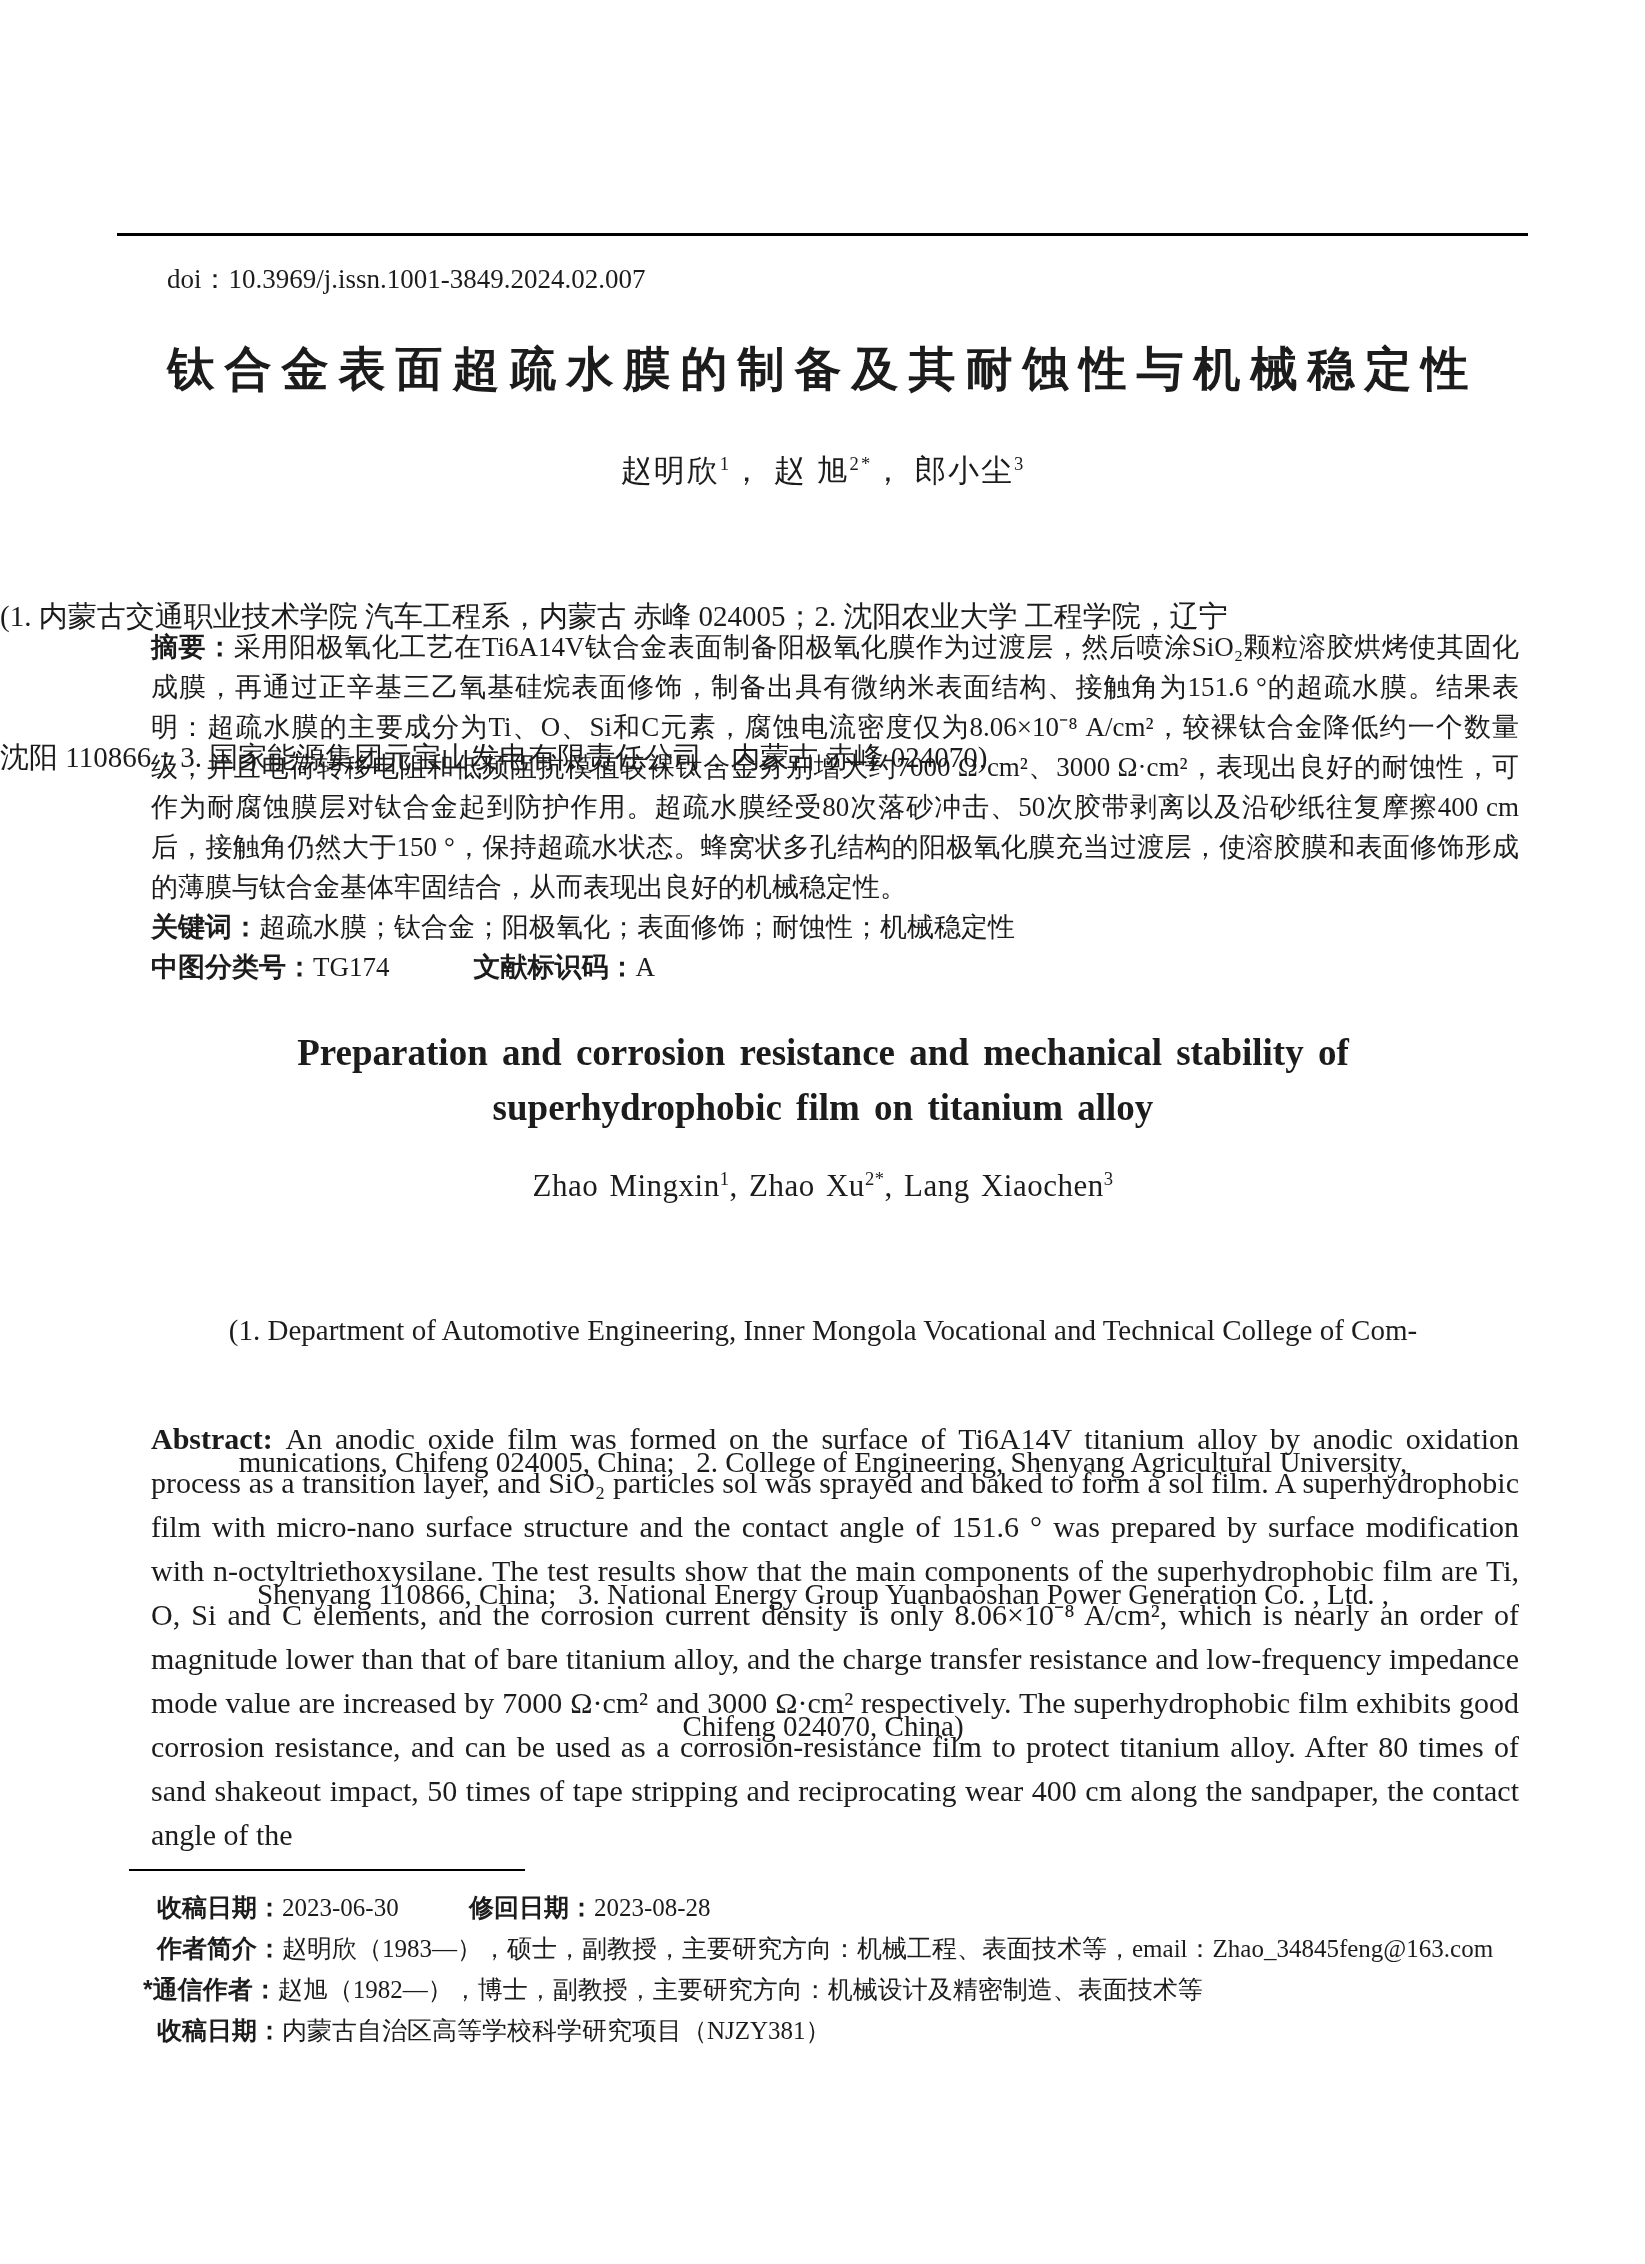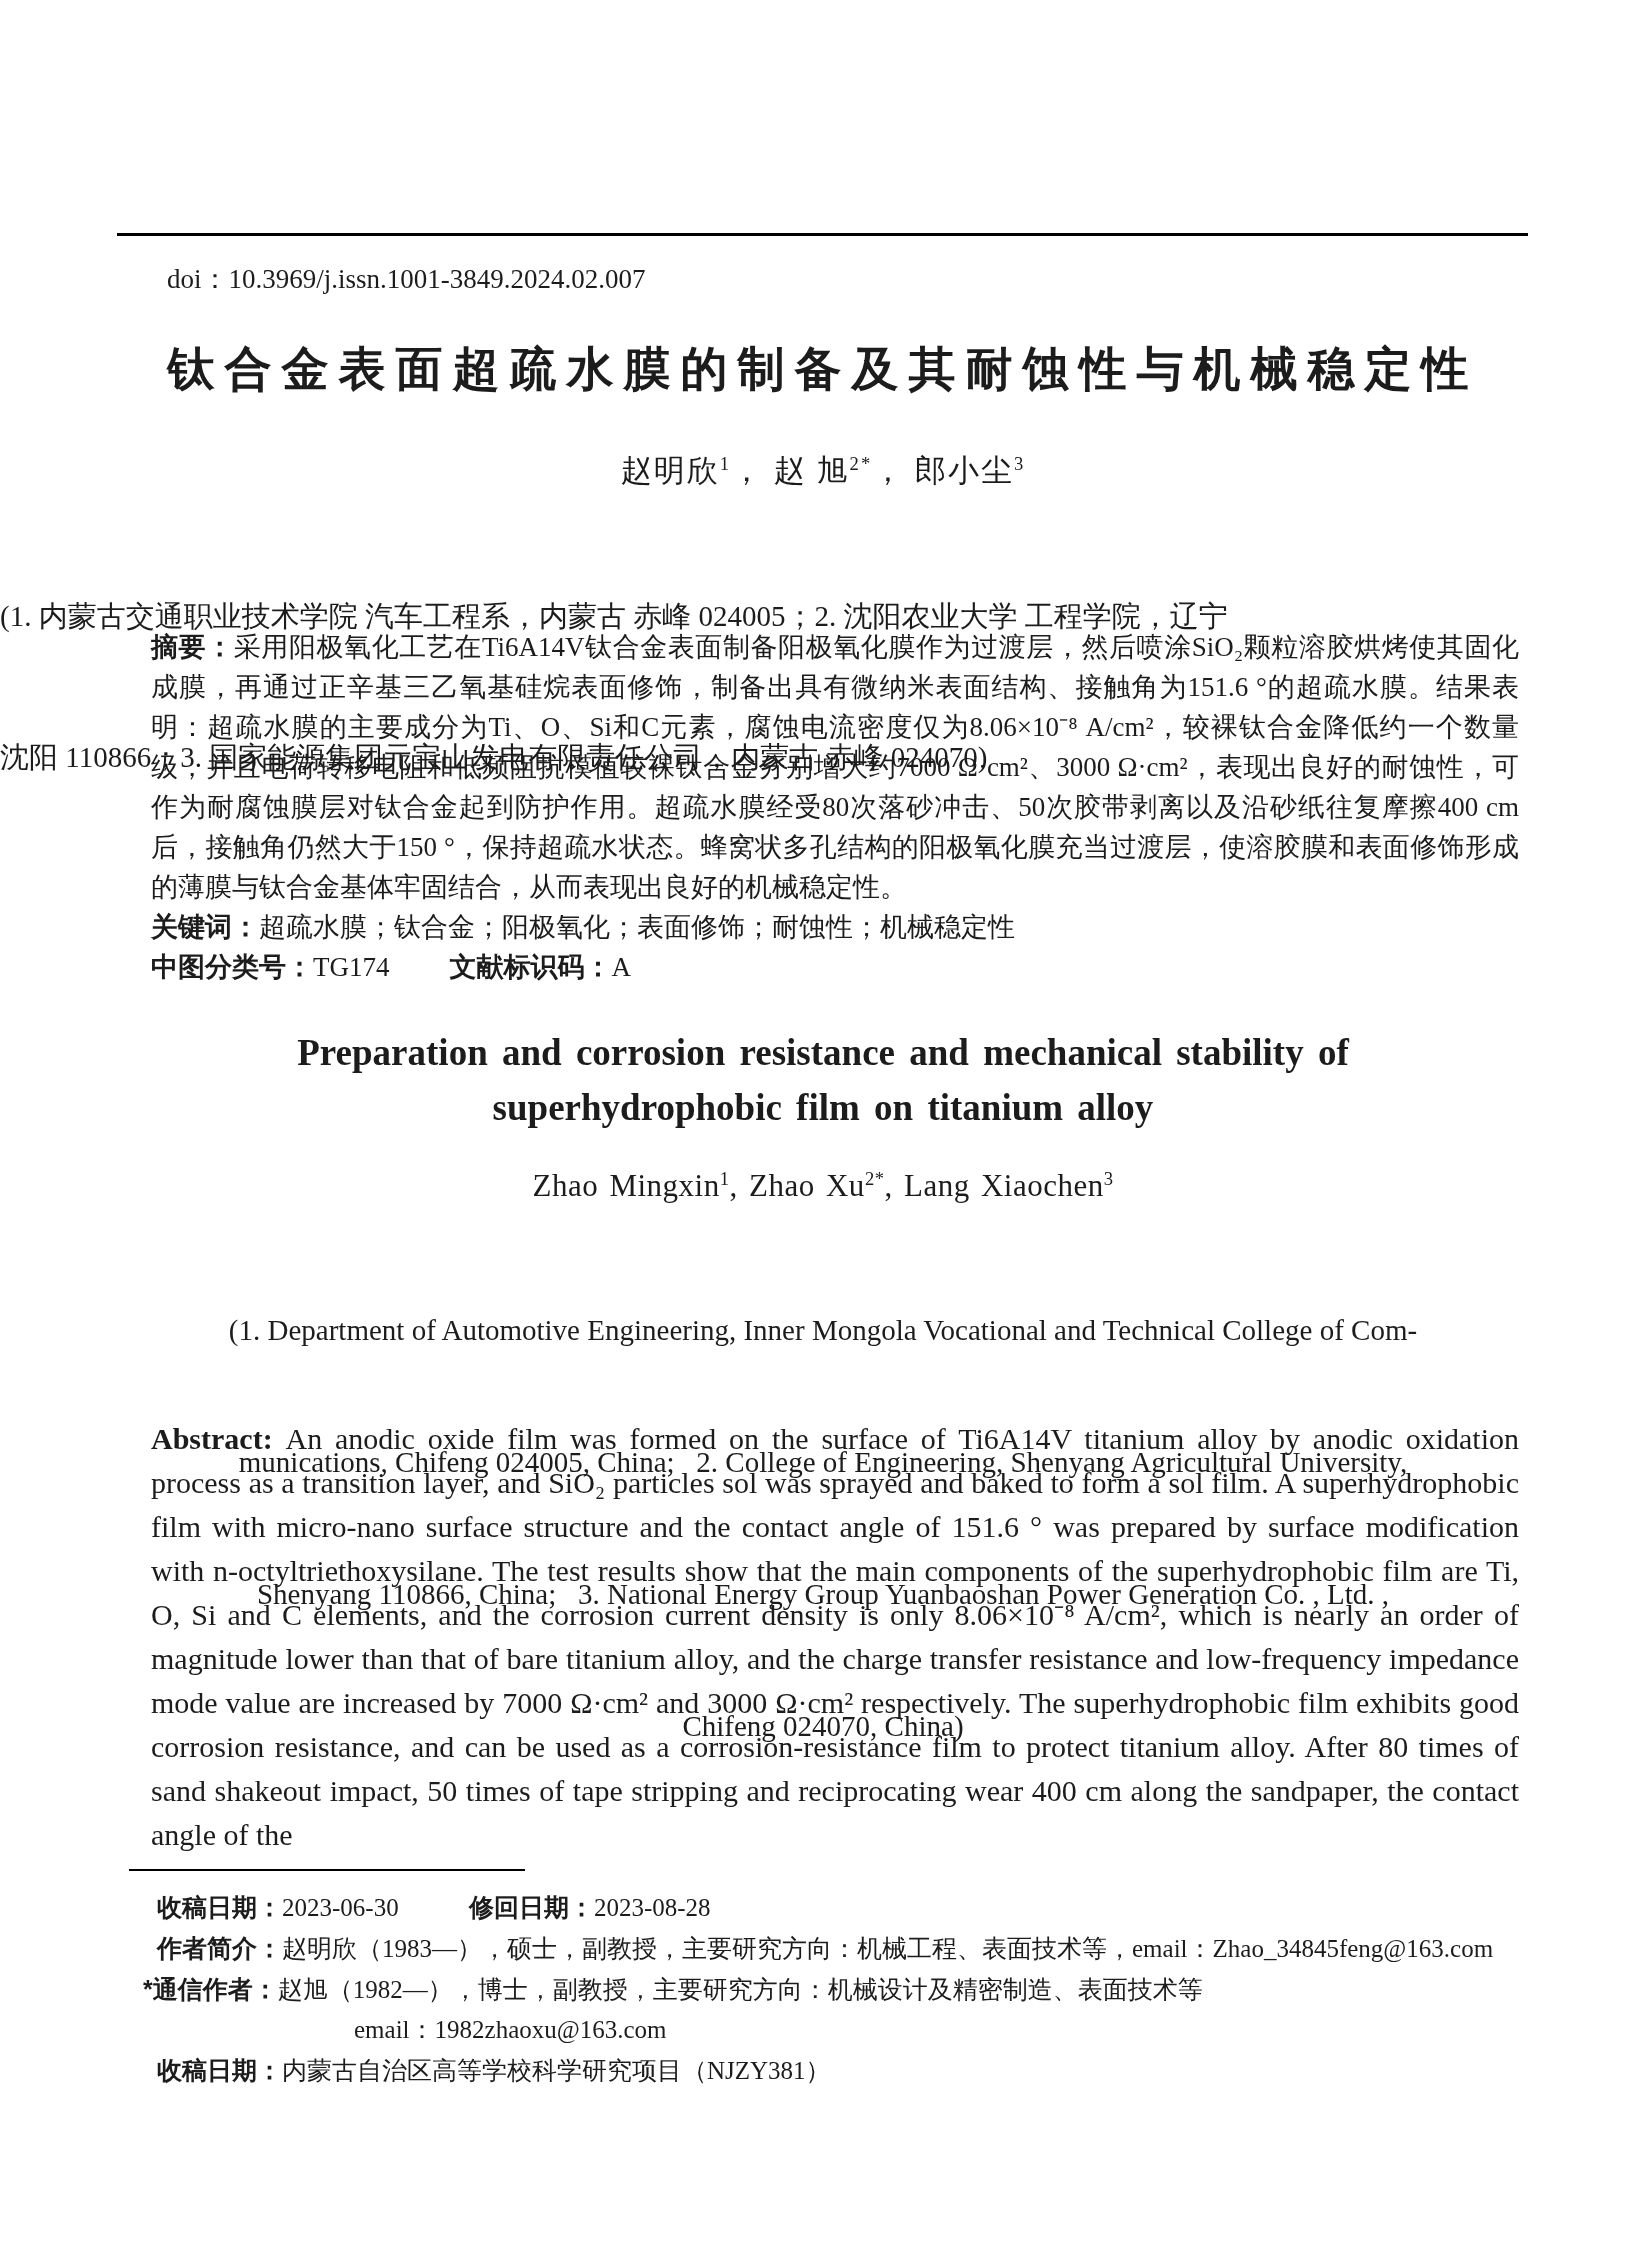--- a/index.html
+++ b/index.html
@@ -40,21 +40,21 @@
     position:absolute;top:499px;left:0;width:100%;
     text-align:left;font-size:29px;line-height:47px;white-space:pre-wrap;
   }
   sup{font-size:0.6em;}
   .cn-meta{
     position:absolute;top:627px;left:151px;width:1368px;
     font-size:27px;line-height:40px;text-align:justify;
   }
   .cn-meta p{margin:0;}
   .zh-label{font-family:"Liberation Sans", sans-serif;font-weight:bold;}
-  .clc-group2{margin-left:60px;}
+  .clc-group2{margin-left:84px;}
   
   .en-title{
     position:absolute;top:1025px;left:176px;width:1294px;
     text-align:center;font-weight:bold;font-size:37px;line-height:55px;word-spacing:5px;
   }
   .en-authors{
     position:absolute;top:1168px;left:0;width:100%;
     text-align:center;font-size:31px;word-spacing:3px;letter-spacing:0.5px;
   }
   .en-affiliations{
@@ -136,21 +136,20 @@
     <div class="fn-line">
       <span class="fn-label">收稿日期：</span><span>2023-06-30</span>
       <span class="fn-label fn-revised">修回日期：</span><span>2023-08-28</span>
     </div>
     <div class="fn-line">
       <span class="fn-label">作者简介：</span><span>赵明欣（1983—），硕士，副教授，主要研究方向：机械工程、表面技术等，email：Zhao_34845feng@163.com</span>
     </div>
     <div class="fn-line fn-corresponding">
       <span class="fn-label">*通信作者：</span><span>赵旭（1982—），博士，副教授，主要研究方向：机械设计及精密制造、表面技术等</span>
     </div>
-    <div class="fn-line fn-email">email：1982zhaoxu@163.com</div>
     <div class="fn-line">
       <span class="fn-label">收稿日期：</span><span>内蒙古自治区高等学校科学研究项目（NJZY381）</span>
     </div>
   </div>
 
 
 </div>
 
 
 </body></html>

